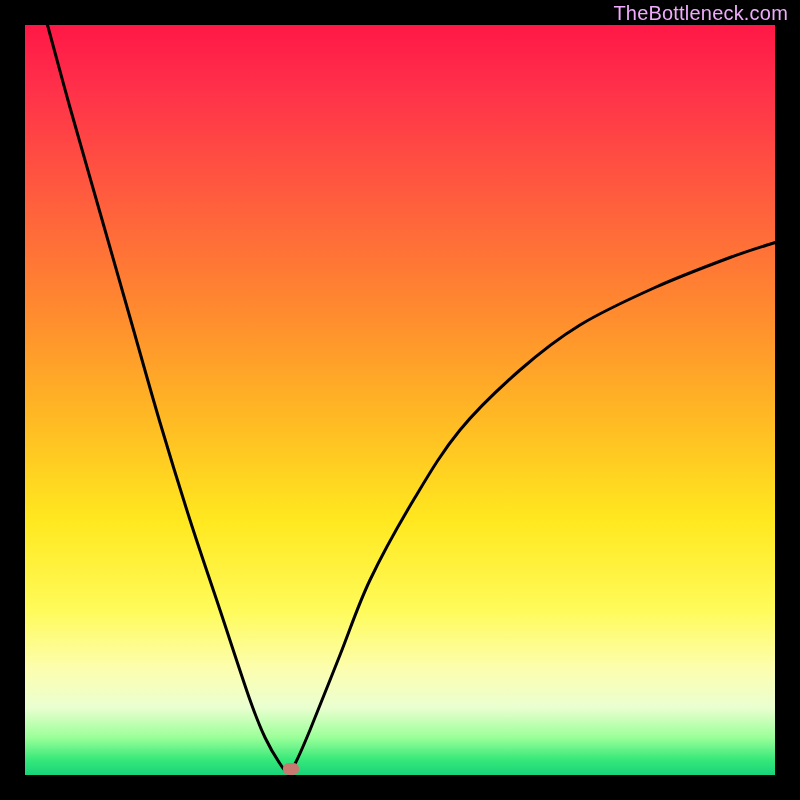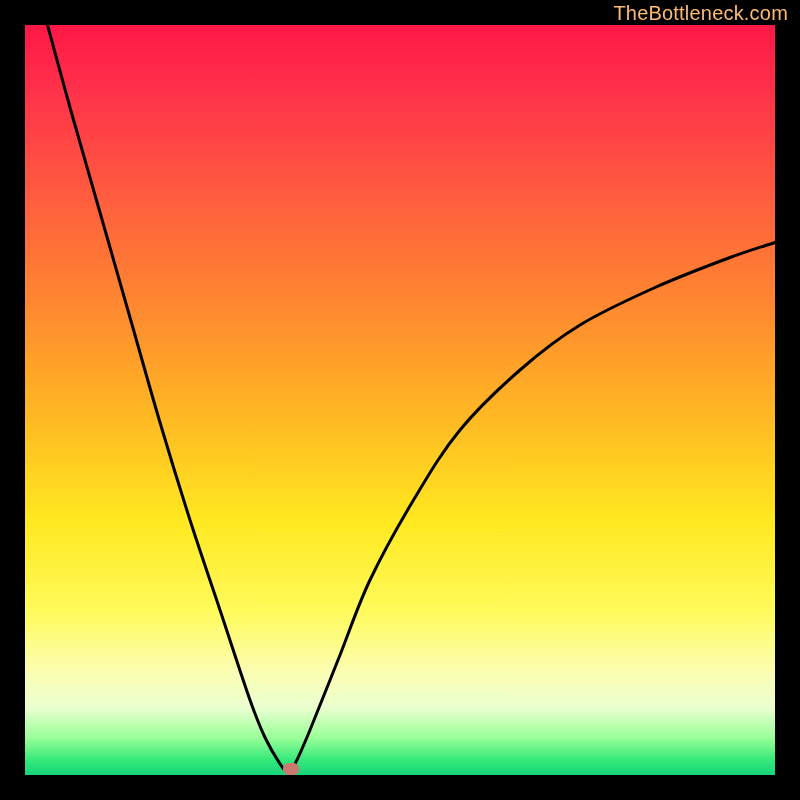--- a/index.html
+++ b/index.html
@@ -36,21 +36,21 @@
       #eaffd0 91%,
       #9bff99 95%,
       #35e879 98%,
       #17d47b 100%
     );
   }
   .watermark {
     position: absolute;
     top: 2px;
     right: 12px;
-    color: #fdba74;
+    color: #f0abfc;
     font-size: 20px;
     font-weight: 500;
     letter-spacing: 0.2px;
     z-index: 5;
   }
   svg.curve {
     position: absolute;
     left: 0;
     top: 0;
     width: 750px;

